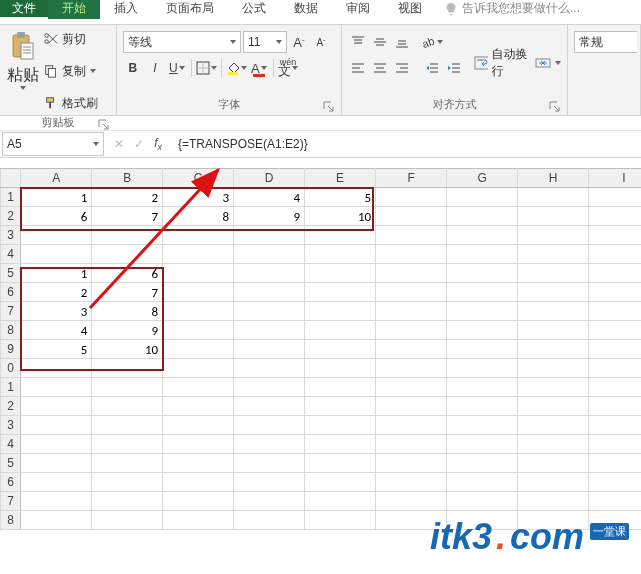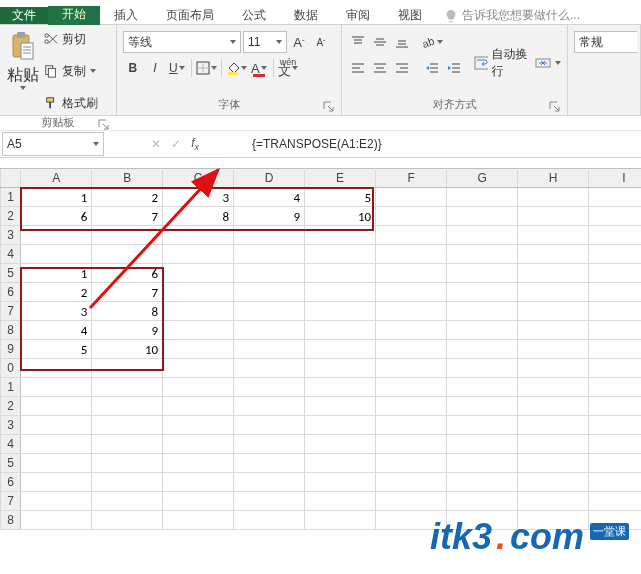--- a/index.html
+++ b/index.html
@@ -9,36 +9,36 @@
     font-size: 12px;
     background: #fff;
     width: 641px;
     height: 574px;
     overflow: hidden;
     position: relative;
   }
   
   .tabbar {
     display: flex;
-    align-items: flex-end;
+    align-items: flex-start;
     height: 24px;
     background: #fff;
     border-bottom: 1px solid #d4d4d4;
   }
   .tab-file {
     background: #1e6b3a;
     color: #fff;
     padding: 0 12px;
     display: flex;
     align-items: center;
     font-size: 12px;
   }
   .tab-active {
     background: #217346;
-    color: #fef9c3;
+    color: #bef264;
     padding: 0 14px;
     display: flex;
     align-items: center;
     border-bottom: 2px solid #217346;
     margin-bottom: -1px;
   }
   .tab {
     color: #444;
     padding: 0 14px;
     display: flex;
@@ -103,21 +103,21 @@
   .sep { width:1px; height:18px; background:#cfcfcf; margin:0 2px;}
   
   .align-rows { display:flex; flex-direction:column; gap:4px; padding-top:4px; }
   .align-right { display:flex; flex-direction:row; gap:4px; padding-top:4px; margin-left:10px;}
   .align-right .item { display:flex; align-items:center; gap:4px; font-size:12px; color:#333;}
   
   .num-group { width:60px; }
   .num-combo { background:#fff; border-top:1px solid #c0c0c0; border-left:1px solid #c0c0c0; border-bottom:1px solid #c0c0c0; height:20px; width:54px; display:flex; align-items:center; padding:0 4px; font-size:12px; color:#333;}
   
   .fbar {
-    display:flex; align-items:center; height:26px; border-bottom:1px solid #d4d4d4; background:#fff;gap:37px;
+    display:flex; align-items:center; height:26px; border-bottom:1px solid #d4d4d4; background:#fff;
   }
   .namebox {
     width:92px; height:22px; border:1px solid #c8c8c8; margin:0 2px 0 2px;
     display:flex; align-items:center; padding:0 4px; font-size:12px; color:#333; background:#fff;
   }
   .namebox .dd { margin-left:auto; color:#888; }
   .fx-btns { display:flex; align-items:center; gap:10px; padding:0 8px; color:#777;}
   .fx-label { font-style:italic; color:#555; margin-right:6px;}
   .formula-input { flex:1; font-size:12px; color:#333; padding-left:2px;}
   

